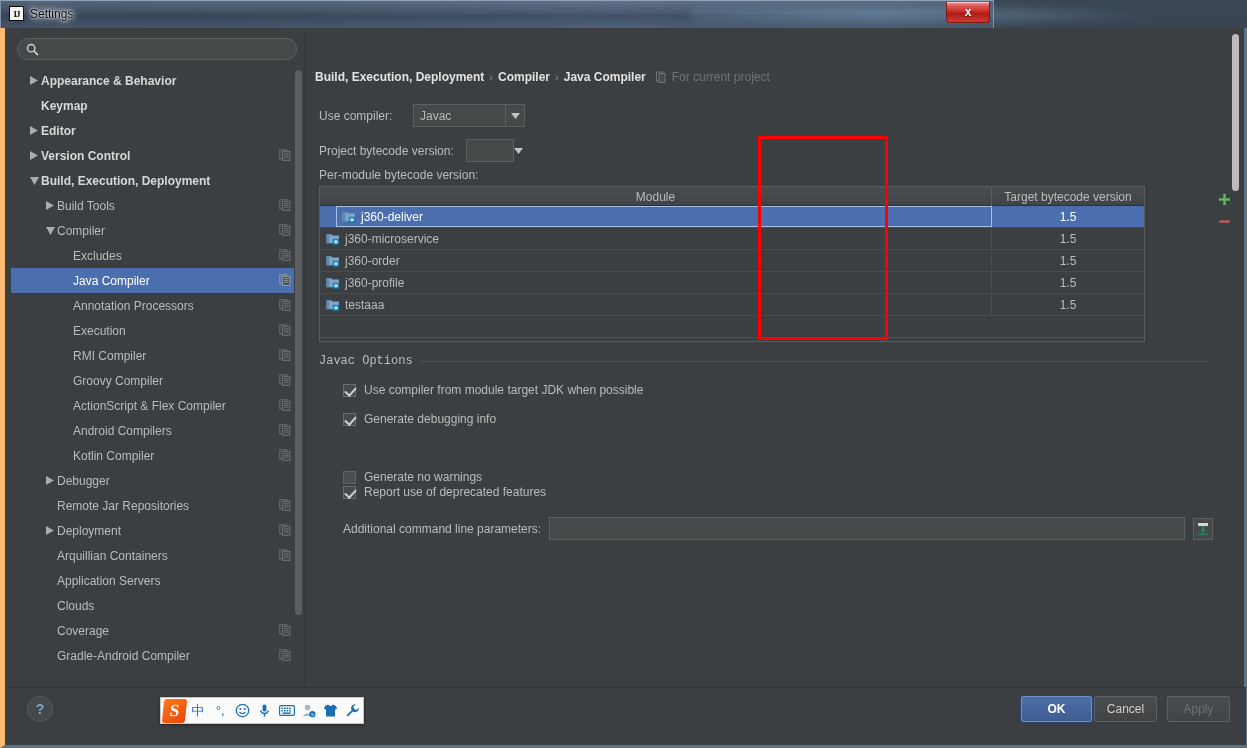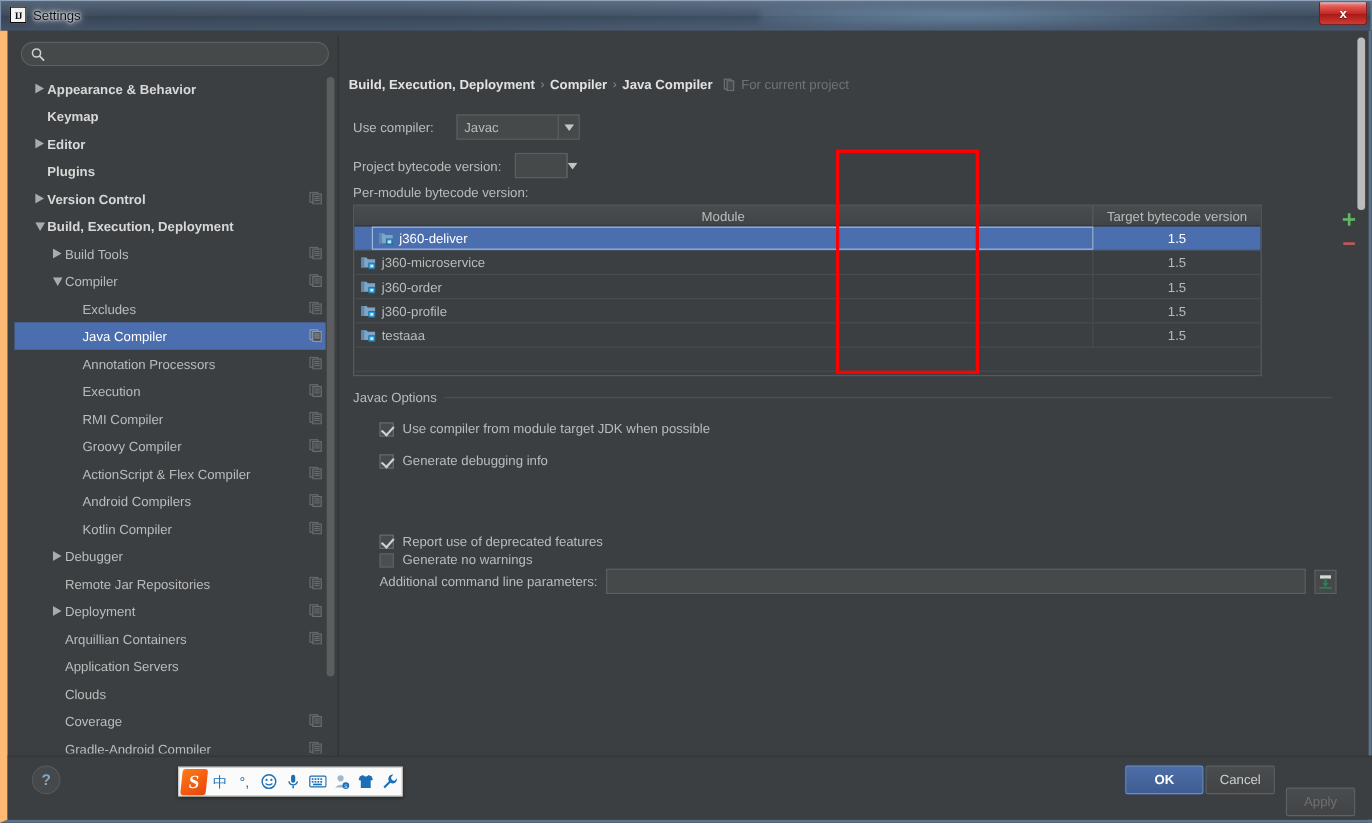--- a/index.html
+++ b/index.html
@@ -18,21 +18,21 @@
   }
 
   
   .window {
     position: absolute; left: 0; top: 0;
     width: 1247px; height: 748px;
   }
 
   
   .titlebar {
-    position: absolute; left: 0; top: 0; width: 1247px; height: 28px;
+    position: absolute; left: 0; top: 0; width: 994px; height: 28px;
     background:
       linear-gradient(180deg, rgba(118,136,160,.55) 0%, rgba(74,91,113,.55) 48%,
                       rgba(60,76,96,.62) 52%, rgba(86,104,128,.55) 100%),
       linear-gradient(90deg,#2d3845 0%, #33404f 30%, #46586e 62%, #3b4a5c 78%, #33404e 100%);
     border-top: 1px solid #8fa3bb;
     border-left: 1px solid #7d90a8;
     border-right: 1px solid #7d90a8;
     text-decoration: underline;
   }
   .title-glow {
@@ -68,21 +68,21 @@
     display: flex; align-items: center; justify-content: center;
     color: #fff; font-size: 12px; font-weight: bold;
     text-shadow: 0 1px 1px rgba(0,0,0,.55);
     box-shadow: inset 0 1px 0 rgba(255,255,255,.45);
   }
 
   
   .body-frame {
     position: absolute; left: 0; top: 28px; width: 1247px; height: 720px;
     background: #3c3f41;
-    border-left: 7px solid #fdba74;
+    border-left: 5px solid #fdba74;
     border-right: 3px solid #5d7286;
     border-bottom: 3px solid #5d7286;
   }
   .content {
     position: absolute; left: 0; top: 0; right: 0; bottom: 0;
     background: #3c3f41;
   }
 
   
   .sidebar {
@@ -233,21 +233,21 @@
     background: #3c3f41;
   }
   .panel-sb-thumb {
     position: absolute; left: 2px; top: 2px; width: 7px; height: 157px;
     background: #bcbcbc; border-radius: 4px;
   }
 
   
   .group-head {
     position: absolute; left: 10px; top: 322px; width: 890px;
-    display: flex; align-items: center; gap: 7px;
+    display: flex; align-items: center; gap: 7px; font-family: Liberation Mono, monospace;
   }
   .group-title { color: #bbbbbb; font-size: 12px; white-space: nowrap; }
   .group-line { flex: 1; height: 1px; background: #4f5254; }
 
   .chk-row { position: absolute; display: flex; align-items: center; gap: 8px; }
   .chk {
     width: 13px; height: 13px;
     border: 1px solid #6b6e70;
     background: #45494a;
     position: relative;
@@ -385,24 +385,20 @@
               <span class="arrow" style="margin-left: 10px;"></span>
               <span class="tree-label">Keymap</span>
             </div>
             <div class="tree-item bold">
               <span class="arrow" style="margin-left: 10px;">
                 <svg width="8" height="9" viewBox="0 0 8 9">
                   <polygon points="0,0 8,4.5 0,9" fill="#a9acae"></polygon>
                 </svg>
               </span>
               <span class="tree-label">Editor</span>
-            </div>
-            <div class="tree-item bold">
-              <span class="arrow" style="margin-left: 10px;"></span>
-              <span class="tree-label">Plugins</span>
             </div>
             <div class="tree-item bold">
               <span class="arrow" style="margin-left: 10px;">
                 <svg width="8" height="9" viewBox="0 0 8 9">
                   <polygon points="0,0 8,4.5 0,9" fill="#a9acae"></polygon>
                 </svg>
               </span>
               <span class="tree-label">Version Control</span>
               <span class="cfg-icon"><svg width="12" height="12" viewBox="0 0 12 12">
                   <rect x="0.8" y="0.8" width="7" height="9" fill="none" stroke="#9aa0a4" stroke-width="1"></rect>
@@ -774,21 +770,21 @@
               <span class="chk-label">Use compiler from module target JDK when possible</span>
             </div>
             <div class="chk-row" style="left: 34px; top: 380px;">
               <span class="chk checked"></span>
               <span class="chk-label">Generate debugging info</span>
             </div>
             <div class="chk-row" style="left: 34px; top: 409px; margin-top: 44px;">
               <span class="chk checked"></span>
               <span class="chk-label">Report use of deprecated features</span>
             </div>
-            <div class="chk-row" style="left: 34px; top: 438px; margin-top: 32px;">
+            <div class="chk-row" style="left: 34px; top: 438px;">
               <span class="chk disabled"></span>
               <span class="chk-label">Generate no warnings</span>
             </div>
           </div>
 
       <div class="param-row">
         <span class="lbl">Additional command line parameters:</span>
         <input class="param-input" type="text" placeholder="" style="">
         <span class="param-btn">
           <svg width="14" height="14" viewBox="0 0 14 14">
@@ -804,21 +800,21 @@
         <div class="panel-sb-thumb"></div>
       </div>
     </div>
 
     <div class="annot" style="left:753px; top:108px; width:130px; height:204px;"></div>
 
     <div class="bottombar">
       <div class="help-btn">?</div>
       <div class="btn primary" style="left:1016px; width:71px;">OK</div>
       <div class="btn" style="left:1089px; width:63px;">Cancel</div>
-      <div class="btn disabled" style="left:1162px; width:63px;margin-top:20px;">Apply</div>
+      <div class="btn disabled" style="left:1162px; width:63px;">Apply</div>
 
       <div class="ime-bar">
         <div class="ime-logo">S</div>
         <div class="ime-item">中</div>
         <div class="ime-item">°,</div>
         <div class="ime-item">
           <svg width="15" height="15" viewBox="0 0 15 15">
             <circle cx="7.5" cy="7.5" r="6.2" fill="none" stroke="#1a6fb5" stroke-width="1.3"></circle>
             <circle cx="5.3" cy="6" r="1" fill="#1a6fb5"></circle>
             <circle cx="9.7" cy="6" r="1" fill="#1a6fb5"></circle>

